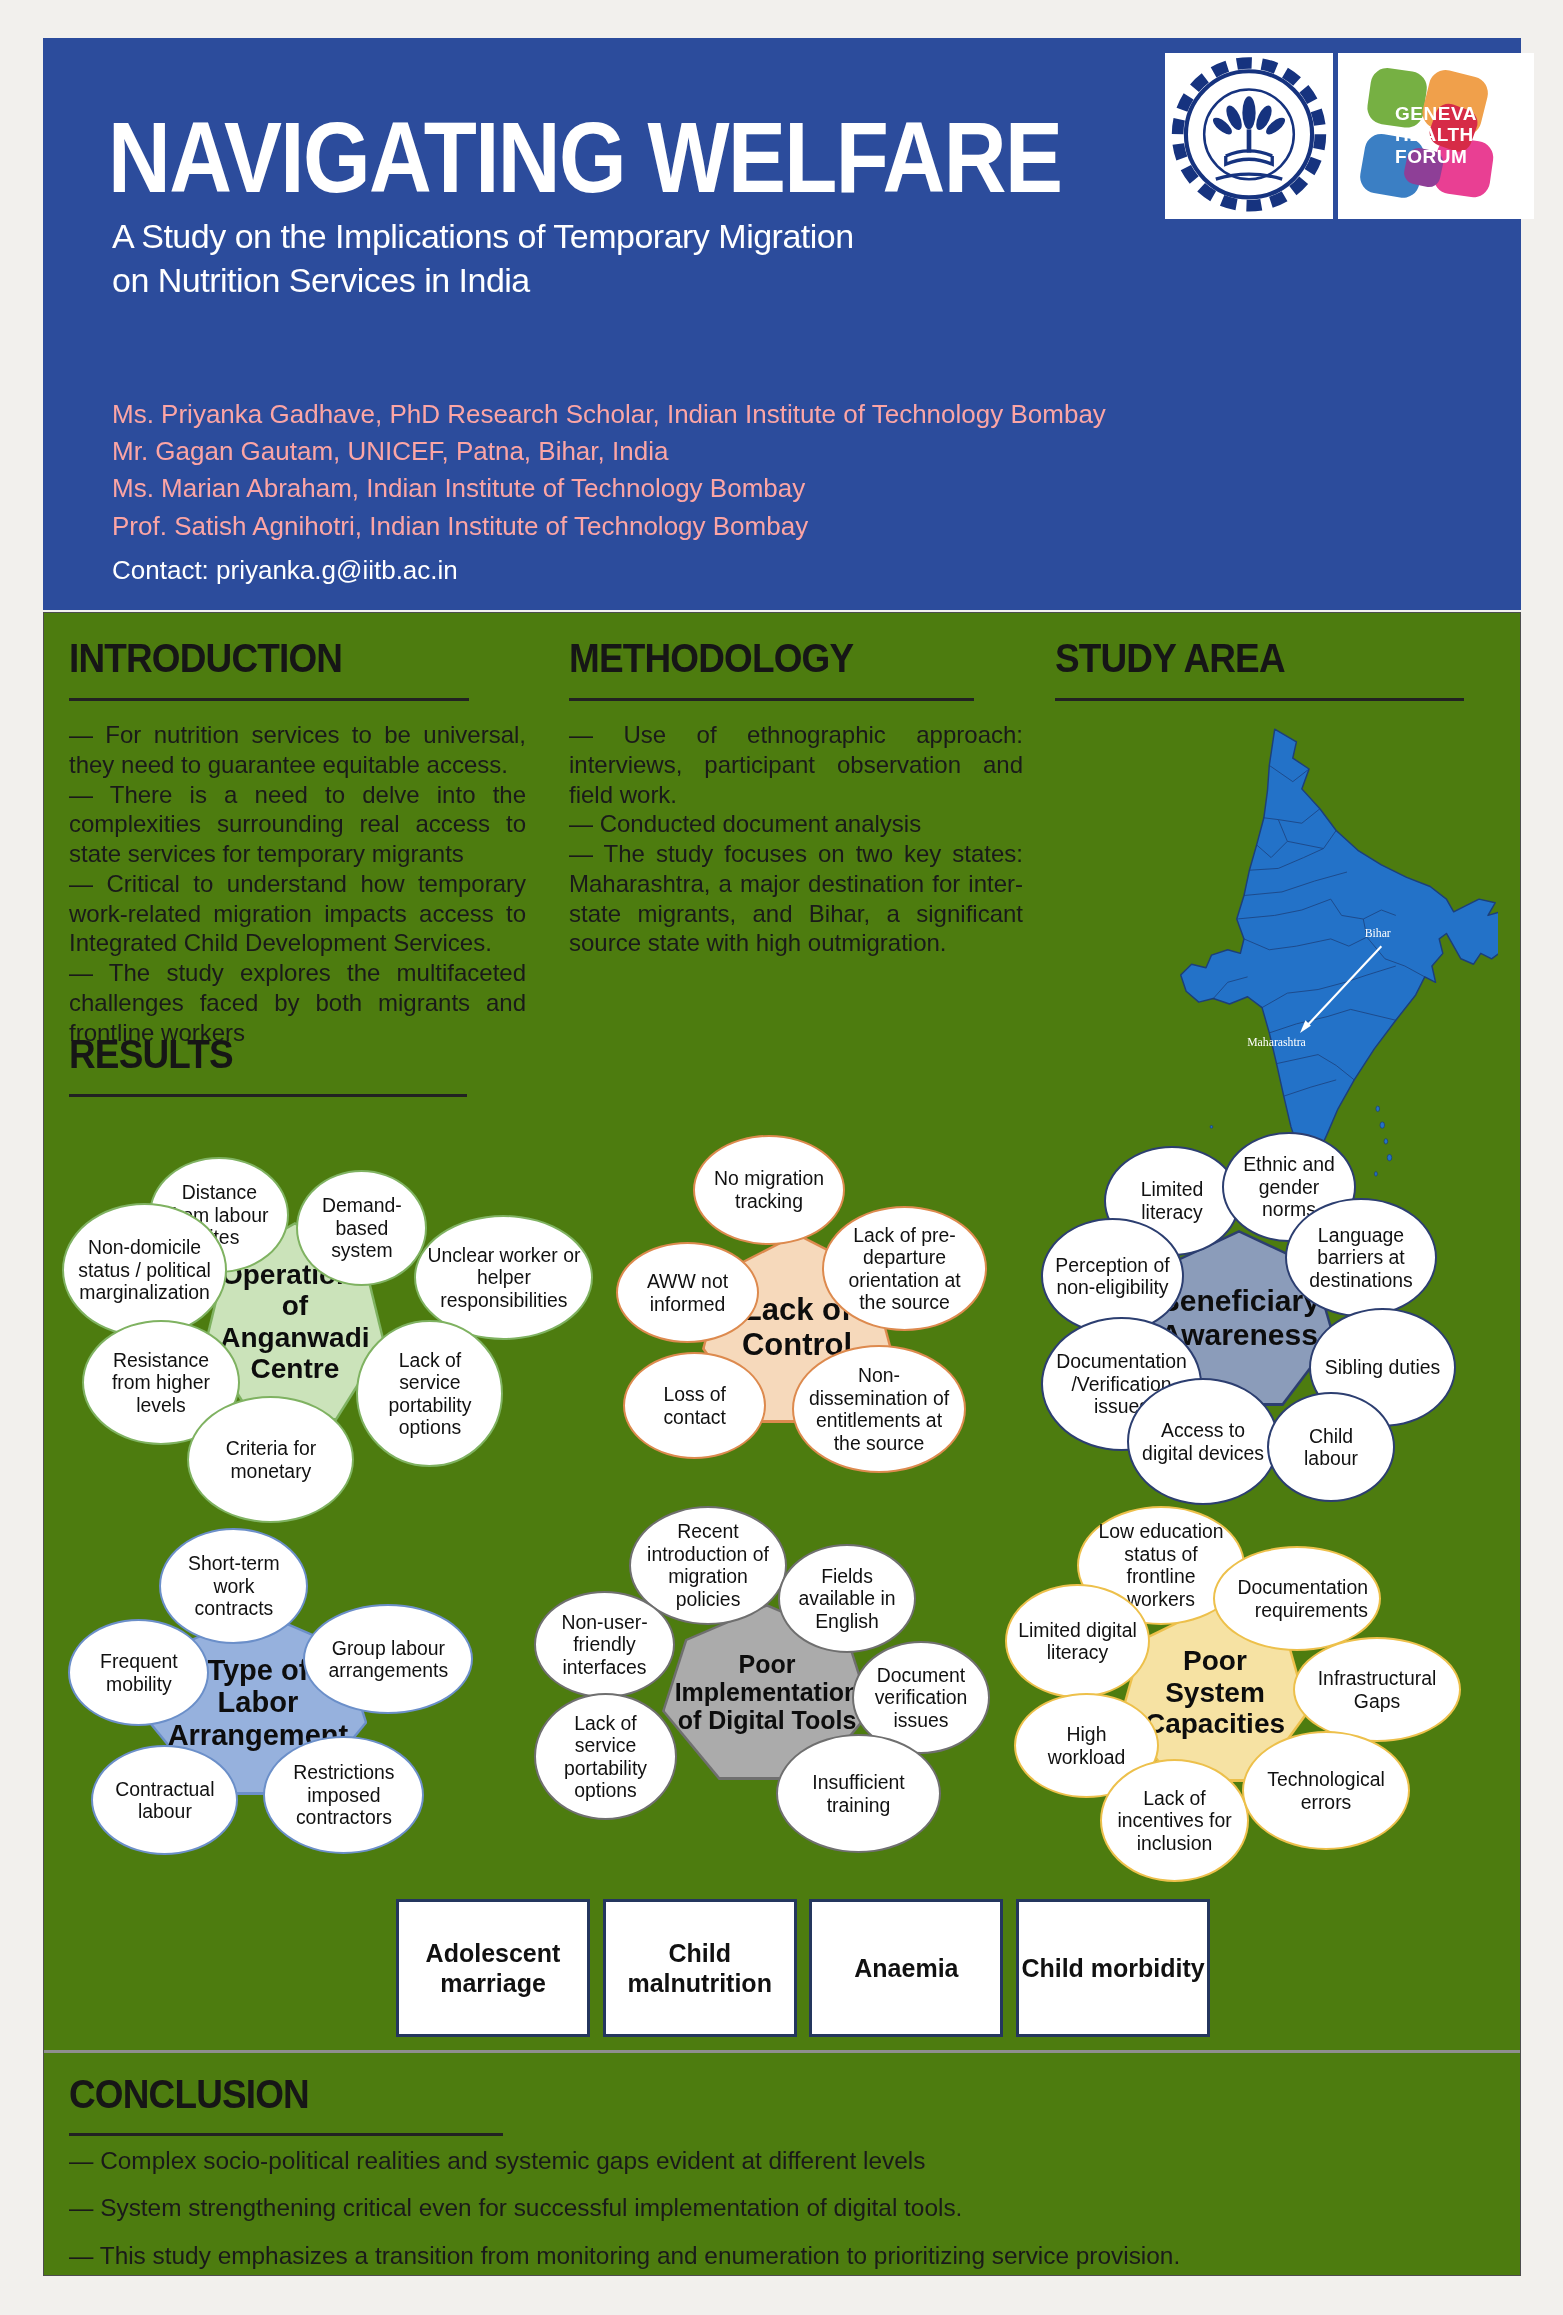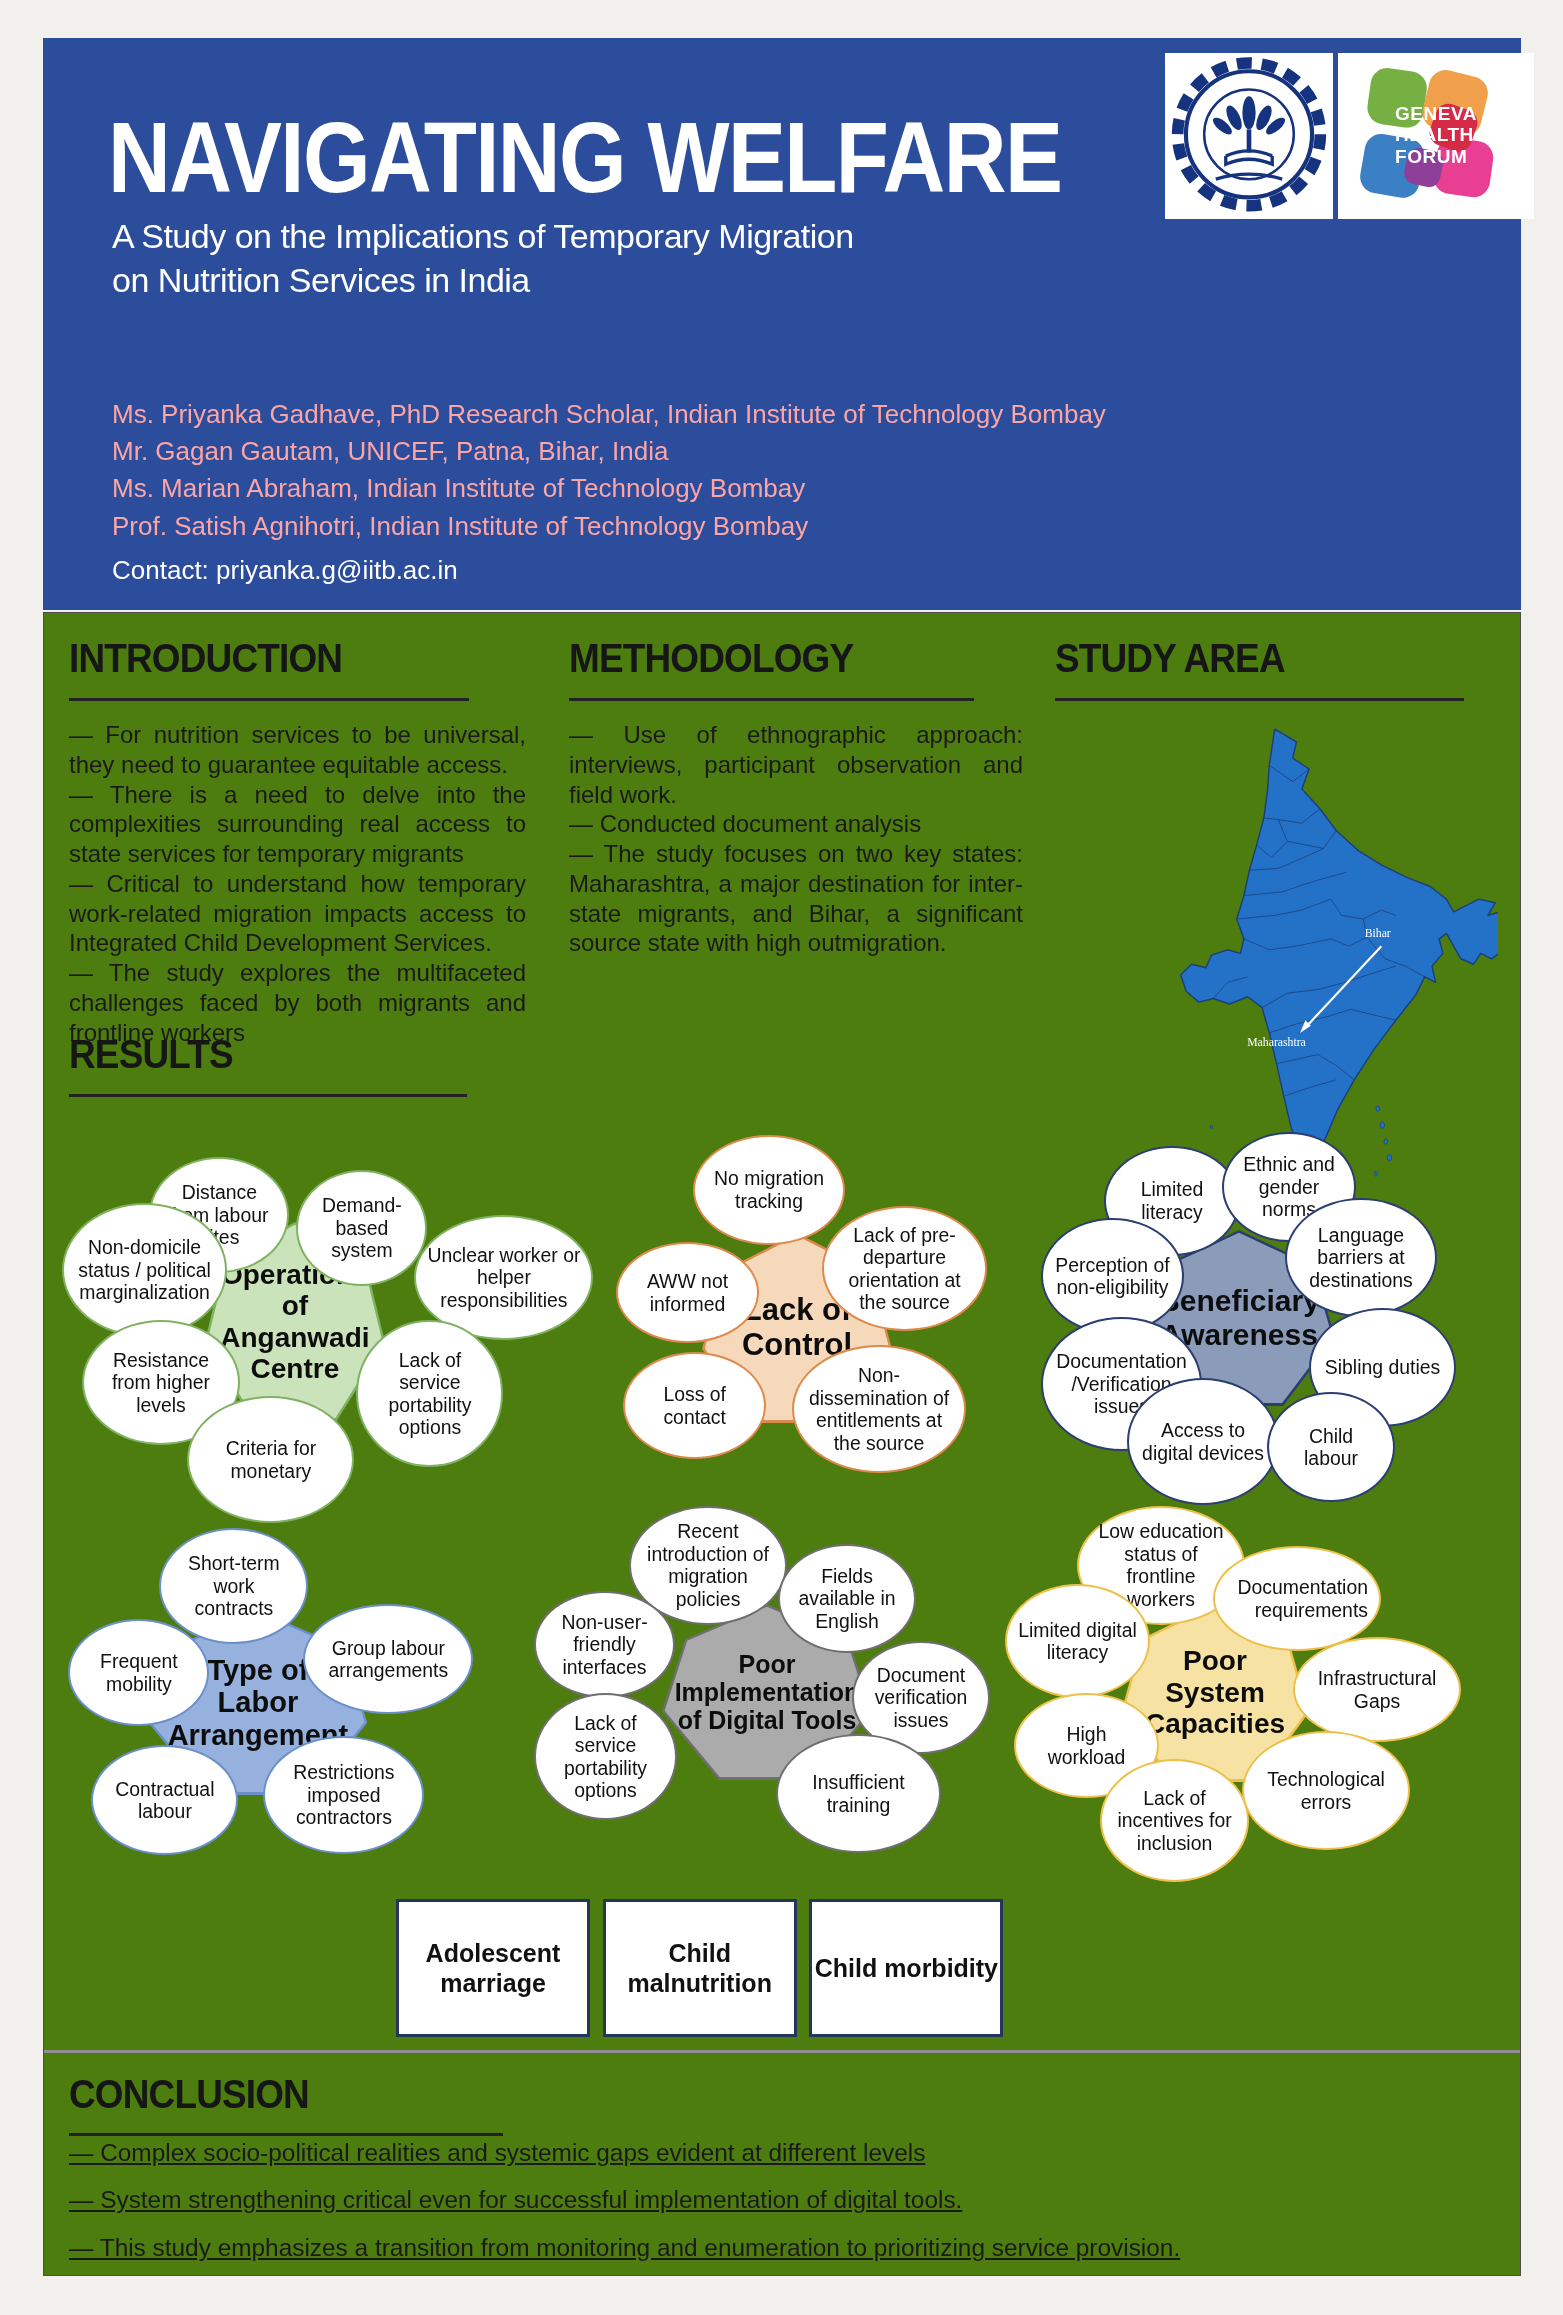--- a/index.html
+++ b/index.html
@@ -42,21 +42,21 @@
   .center-label{position:absolute;inset:0;display:flex;align-items:center;justify-content:center;
                 text-align:center;font-weight:700;color:#0d0d0d;line-height:1.12;white-space:pre-line;}
   
   #outcomes{position:absolute;left:352px;top:1286px;display:flex;gap:12.7px;}
   .outcome{width:194px;height:138px;border:3.2px solid #24365e;background:#fff;display:flex;
            align-items:center;justify-content:center;text-align:center;font-size:25px;
            font-weight:700;color:#111;line-height:1.2;box-sizing:border-box;}
   #sep{position:absolute;left:0;top:1437px;width:100%;height:2.7px;background:#8f8f8f;}
   #conclusion-bullets{position:absolute;left:25px;top:1525px;width:1411px;color:#1a1a1a;
                       font-size:24.4px;line-height:1.2;text-align:left;}
-  #conclusion-bullets .bullet{margin:0 0 18px 0;text-decoration:underline;}
+  #conclusion-bullets .bullet{margin:8px 0 18px 0;}
 </style>
 </head>
 <body>
 
 <div id="poster">
 
   <div id="header">
     <div id="title">NAVIGATING WELFARE</div>
     <div id="subtitle">A Study on the Implications of Temporary Migration
 on Nutrition Services in India</div>
@@ -269,20 +269,21 @@
           <div class="bubble" style="border-color: rgb(237, 192, 75); left: 288px; top: 134px; width: 168px; height: 105px;">Infrastructural Gaps</div>
           <div class="bubble" style="border-color: rgb(237, 192, 75); left: 9px; top: 190px; width: 145px; height: 105px;">High workload</div>
           <div class="bubble" style="border-color: rgb(237, 192, 75); left: 95px; top: 256px; width: 149px; height: 123px;">Lack of incentives for inclusion</div>
           <div class="bubble" style="border-color: rgb(237, 192, 75); left: 237px; top: 228px; width: 168px; height: 119px;">Technological errors</div>
         </div>
       </div>
 
     <div id="outcomes">
         <div class="outcome">Adolescent marriage</div>
         <div class="outcome">Child malnutrition</div>
+        <div class="outcome">Anaemia</div>
         <div class="outcome">Child morbidity</div>
       </div>
 
     <div id="sep"></div>
 
     <div class="sec-title" style="left:25px;top:1458px;">CONCLUSION</div>
     <div class="rule" style="left:25px;top:1520px;width:434px;"></div>
     <div id="conclusion-bullets">
         <p class="bullet">—  Complex socio-political realities and systemic gaps evident at different levels</p>
         <p class="bullet">—  System strengthening critical even for successful implementation of digital tools.</p>

